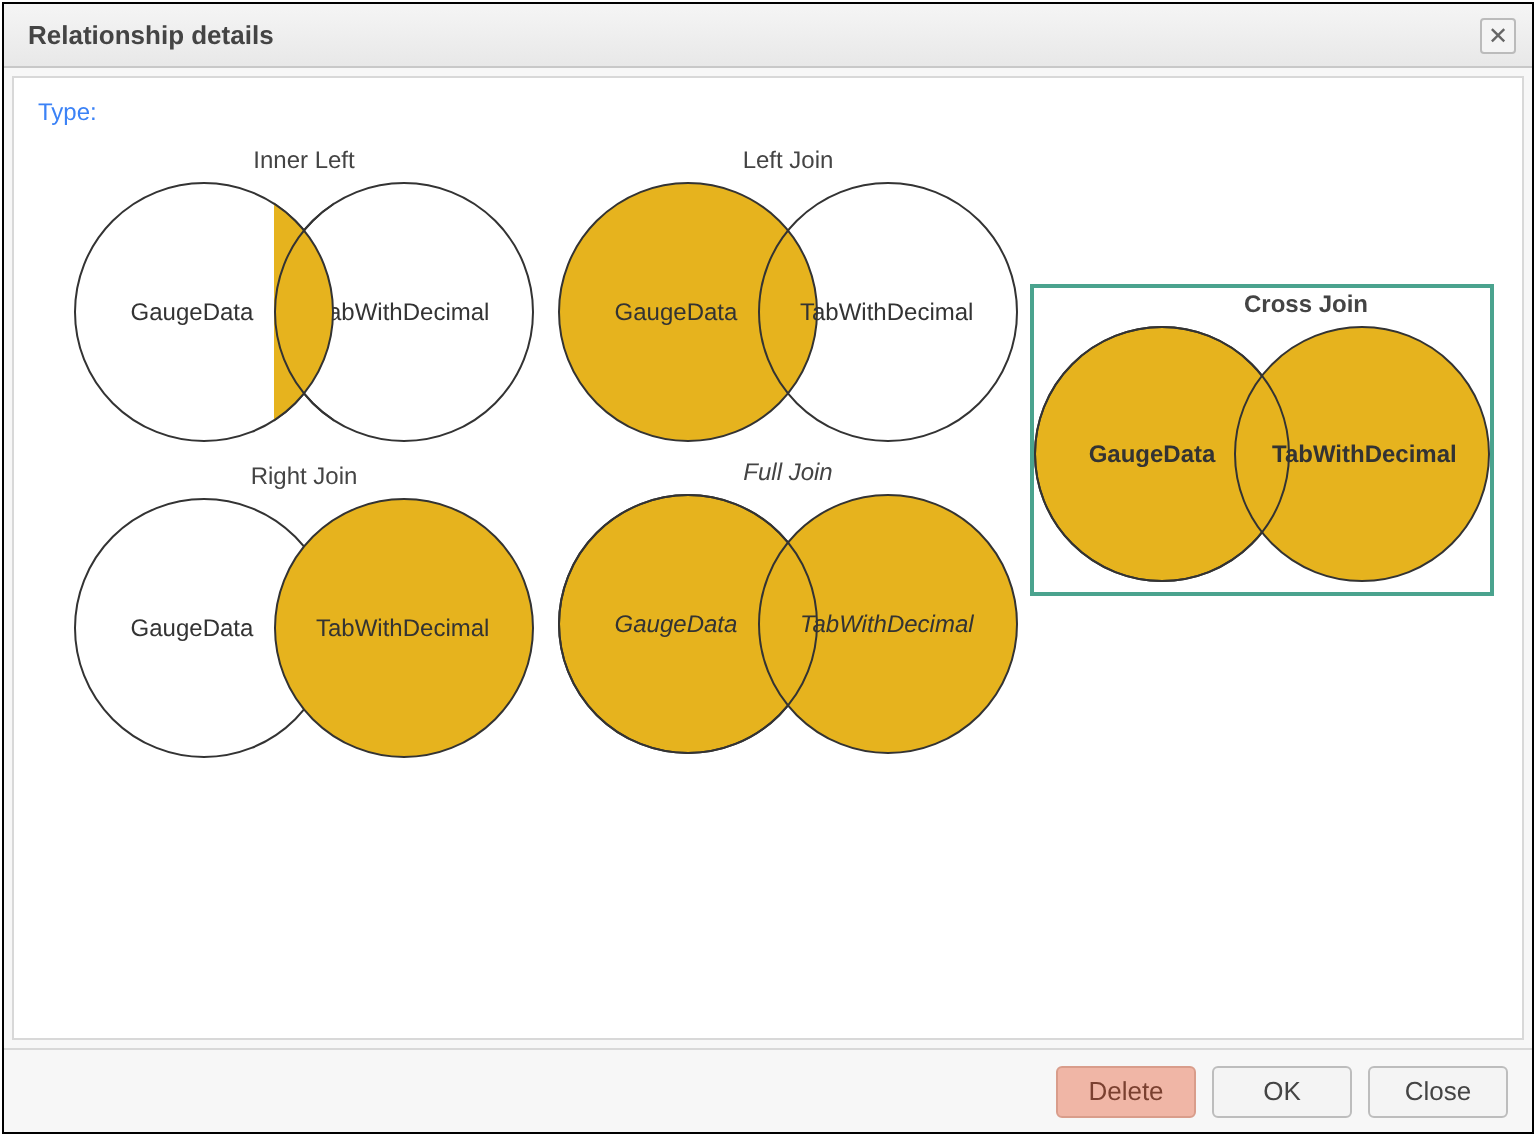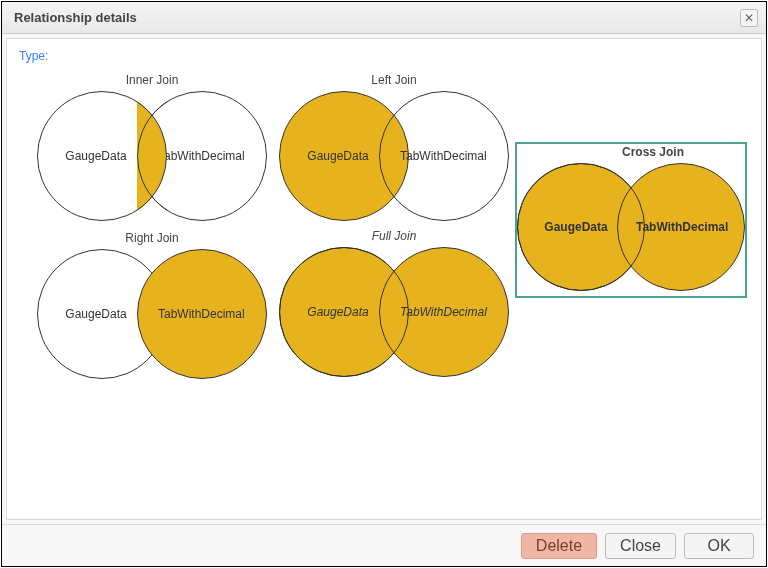--- a/index.html
+++ b/index.html
@@ -107,21 +107,21 @@
     gap: 8px;
   }
   .btn {
     height: 26px;
     min-width: 70px;
     padding: 0 14px;
     border: 1px solid #bdbdbd;
     border-radius: 3px;
     background: #f4f4f4;
     color: #444;
-    font-size: 16px;
+    font-size: 13px;
     cursor: pointer;
     display: inline-flex; align-items: center; justify-content: center;
   }
   .btn.delete {
     background: #f0b6a6;
     border-color: #d99d8b;
     color: #7a4030;
   }
 </style>
 </head>
@@ -132,21 +132,21 @@
 
   <div class="titlebar">
     <span class="title">Relationship details</span>
     <span class="close-x">✕</span>
   </div>
 
   <div class="body">
     <span class="type-label">Type:</span>
 
     <div class="venn-group" style="left:30px; top:34px; width:230px; height:150px;">
-      <div class="venn-title">Inner Join</div>
+      <div class="venn-title">Inner Left</div>
       <div class="circle" style="left:0; top:18px; width:130px; height:130px;">
         <span class="lbl left">GaugeData</span>
       </div>
       <div class="circle" style="left:100px; top:18px; width:130px; height:130px;">
         <span class="lbl right">TabWithDecimal</span>
       </div>
 
       <div class="lens" style="left:100px; top:18px; width:30px; height:130px; border-radius:0;">
         <div class="inner" style="left:-100px; top:0; width:130px; height:130px;"></div>
       </div>
@@ -196,18 +196,18 @@
       <div class="circle fill" style="left:100px; top:18px; width:128px; height:128px;">
         <span class="lbl right">TabWithDecimal</span>
       </div>
       <div class="circle" style="left:0; top:18px; width:128px; height:128px; background:transparent;"></div>
     </div>
 
   </div>
 
   <div class="footer">
     <div class="btn delete">Delete</div>
+    <div class="btn">OK</div>
     <div class="btn">Close</div>
-    <div class="btn">OK</div>
   </div>
 
 </div>
 </div>
 
 </body></html>

